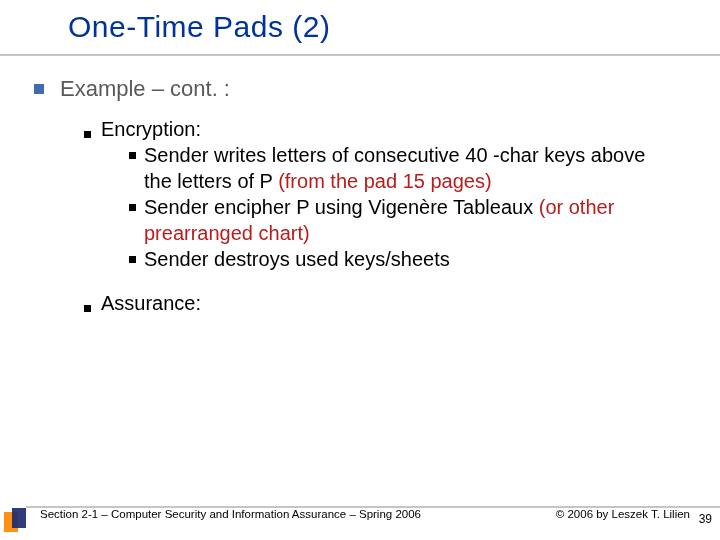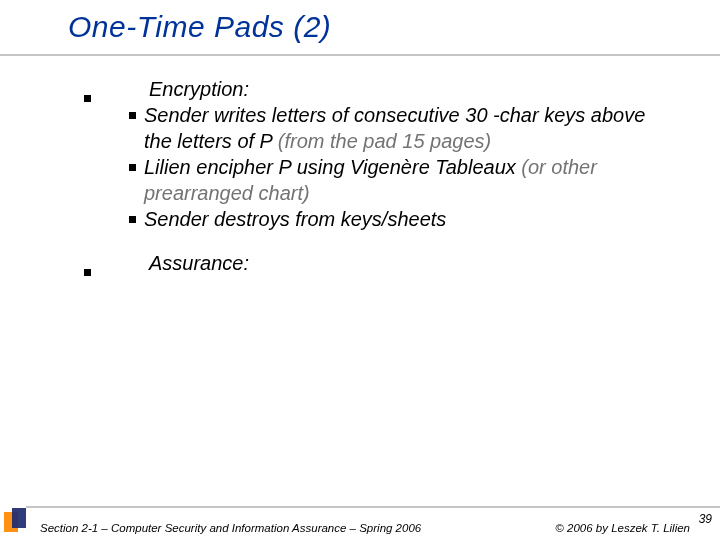--- a/index.html
+++ b/index.html
@@ -1,15 +1,15 @@
 <!DOCTYPE html>
 <html><head>
 <meta charset="utf-8">
 <style>
-  * { margin: 0; padding: 0; box-sizing: border-box; font-style: italic; }
+  * { margin: 0; padding: 0; box-sizing: border-box; }
   body {
     width: 720px;
     height: 540px;
     background: #ffffff;
     font-family: Verdana, Geneva, sans-serif;
     position: relative;
     overflow: hidden;
   }
   .title {
     font-family: Verdana, Geneva, sans-serif;
@@ -43,23 +43,22 @@
     margin-right: 16px;
   }
   .level1-text {
     font-size: 22px;
     color: #595959;
     font-family: Verdana, Geneva, sans-serif;
   }
   .level2 {
     margin-left: 50px;
     display: flex;
-    align-items: flex-end;
+    align-items: center;
     margin-bottom: 0px;
-    gap: 48px;
   }
   .sm-bullet {
     width: 7px;
     height: 7px;
     background: #000000;
     flex-shrink: 0;
     margin-top: 10px;
     margin-right: 10px;
   }
   .level2-text {
@@ -82,29 +81,29 @@
     margin-top: 10px;
     margin-right: 8px;
   }
   .level3-text {
     font-size: 20px;
     color: #000000;
     font-family: "Trebuchet MS", Verdana, sans-serif;
     line-height: 1.3;
     padding-right: 20px;
   }
-  .gray { color: #737373; }
+  .gray { color: #b91c1c; }
   .section-gap { height: 18px; }
   .footer {
     position: absolute;
     bottom: 6px;
     left: 0;
     width: 100%;
     display: flex;
-    align-items: flex-end;
+    align-items: flex-start;
   }
   .accent-box {
     width: 22px;
     height: 26px;
     position: relative;
     margin-left: 4px;
     margin-right: 14px;
   }
   .accent-orange {
     position: absolute;
@@ -145,36 +144,40 @@
   }
 </style>
 </head>
 <body>
 
 <div class="title">One-Time Pads (2)</div>
 <div class="title-underline"></div>
 
 <div class="content">
 
+  <div class="level1">
+    <div class="sq-bullet"></div>
+    <div class="level1-text">Example – cont. :</div>
+  </div>
 
   <div class="level2">
     <div class="sm-bullet"></div>
     <div class="level2-text">Encryption:</div>
   </div>
   <div class="level3">
     <div class="tiny-bullet"></div>
-    <div class="level3-text"><span>Sender writes letters of consecutive 30 -char keys above the letters of P </span><span class="gray">(from the pad 15 pages)</span></div>
+    <div class="level3-text"><span>Sender writes letters of consecutive 40 -char keys above the letters of P </span><span class="gray">(from the pad 15 pages)</span></div>
   </div>
   <div class="level3">
     <div class="tiny-bullet"></div>
-    <div class="level3-text"><span>Lilien encipher P using Vigenère Tableaux </span><span class="gray">(or other prearranged chart)</span></div>
+    <div class="level3-text"><span>Sender encipher P using Vigenère Tableaux </span><span class="gray">(or other prearranged chart)</span></div>
   </div>
   <div class="level3">
     <div class="tiny-bullet"></div>
-    <div class="level3-text"><span>Sender destroys from keys/sheets</span></div>
+    <div class="level3-text"><span>Sender destroys used keys/sheets</span></div>
   </div>
 
   <div class="section-gap"></div>
 
   <div class="level2">
     <div class="sm-bullet"></div>
     <div class="level2-text">Assurance:</div>
   </div>
 
 </div>

